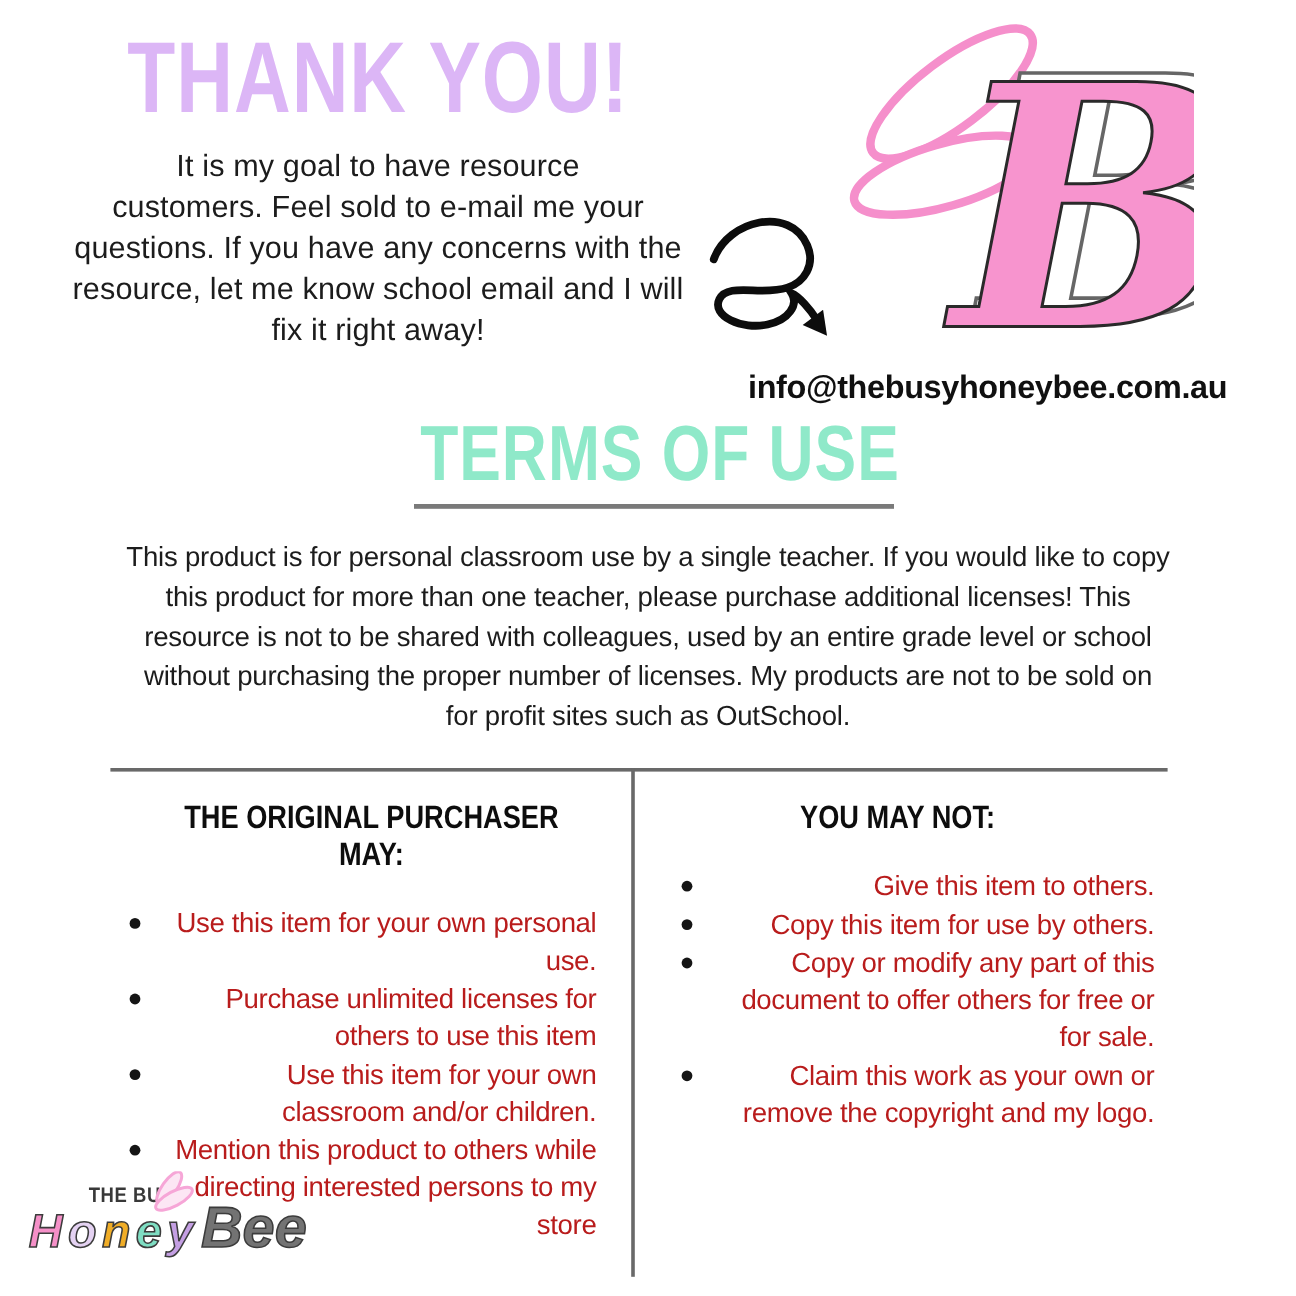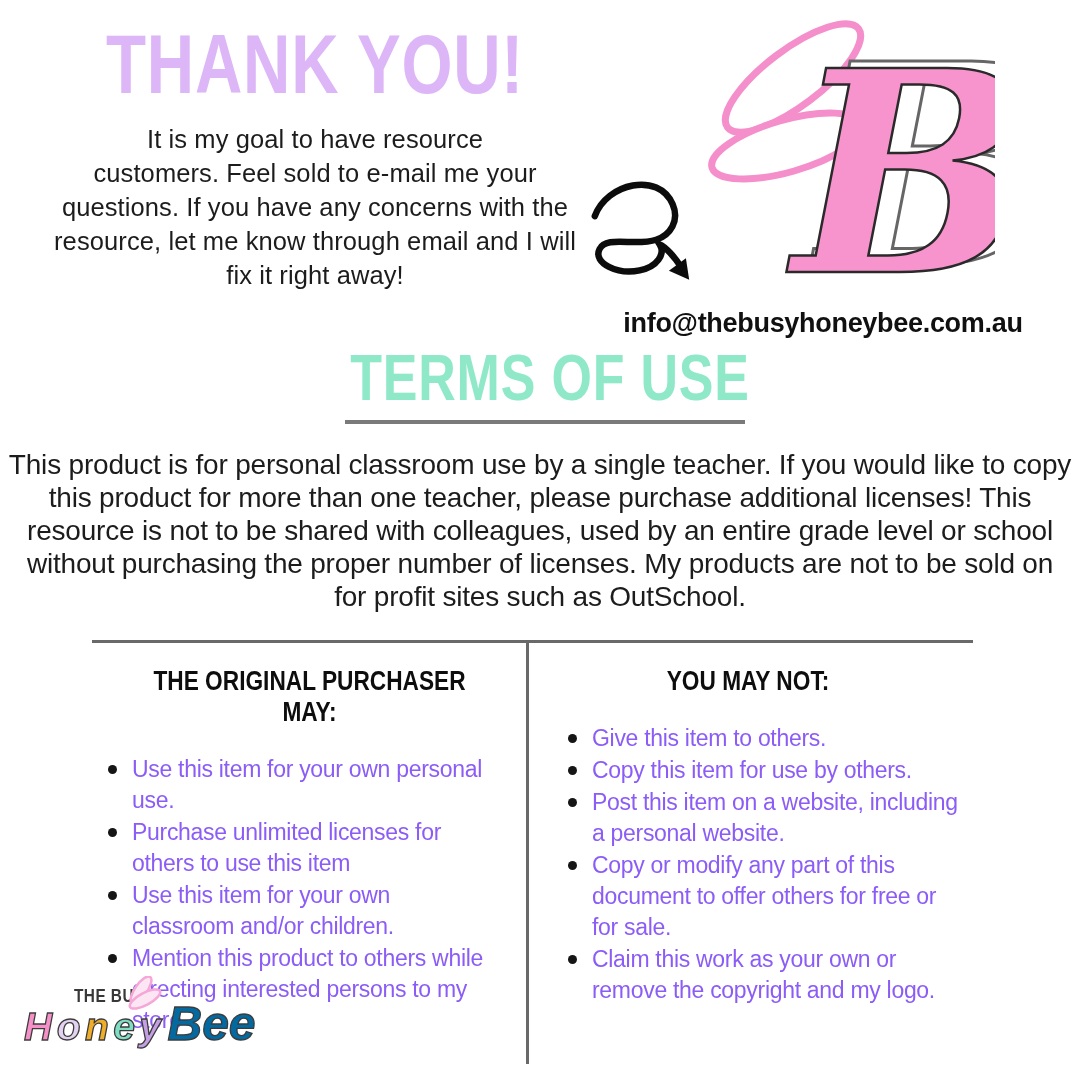--- a/index.html
+++ b/index.html
@@ -18,21 +18,21 @@
     text-align:center;font-size:65px;font-weight:bold;letter-spacing:1px;
     transform:scaleX(0.80);
   }
   .terms-underline{
     position:absolute;left:345px;top:420px;width:400px;height:4px;background:#7a7a7a;
   }
   
   .intro-para{position:absolute;left:25px;top:122px;width:580px;text-align:center;}
   .intro-para div{font-size:25.5px;line-height:34px;white-space:nowrap;letter-spacing:0.1px;}
   .terms-para{position:absolute;left:0;top:448px;width:1080px;text-align:center;}
-  .terms-para div{font-size:28px;line-height:33px;white-space:nowrap;letter-spacing:-0.2px;}
+  .terms-para div{font-size:23px;line-height:33px;white-space:nowrap;letter-spacing:-0.2px;}
   .email{
     position:absolute;left:598px;top:308px;width:450px;text-align:center;
     font-size:27px;font-weight:bold;letter-spacing:-0.3px;color:#101010;
   }
   
   .arrow-svg{position:absolute;left:583px;top:176px;width:118px;height:118px;}
   .blogo-svg{position:absolute;left:675px;top:0px;width:320px;height:320px;}
   
   .hline{position:absolute;left:92px;top:640px;width:881px;height:3px;background:#696969;}
   .vline{position:absolute;left:526px;top:640px;width:3px;height:424px;background:#696969;}
@@ -42,21 +42,21 @@
   .col-right{left:526px;width:444px;}
   .col h3{
     margin:10px 0 0;text-align:center;font-size:27px;font-weight:bold;color:#0d0d0d;
     transform:scaleX(0.84);letter-spacing:0;
   }
   .col ul{list-style:none;margin:26px 0 0;}
   .col-left ul{padding:0 30px 0 16px;}
   .col-right ul{padding:0 8px 0 42px;}
   .col li{display:flex;align-items:flex-start;margin-bottom:1px;}
   .dot{width:9px;height:9px;border-radius:50%;background:#151515;margin:11px 15px 0 0;flex:none;}
-  .li-text{flex:1;text-align:left;font-size:23px;line-height:31px;color:#8b5cf6;letter-spacing:-0.3px;}
+  .li-text{flex:1;text-align:right;font-size:23px;line-height:31px;color:#b91c1c;letter-spacing:-0.3px;}
   
   .footer-logo{position:absolute;left:22px;top:984px;width:230px;height:94px;}
   .the-busy{
     position:absolute;left:52px;top:2px;font-size:17.5px;font-weight:bold;color:#383838;
     letter-spacing:0.5px;transform:scaleX(0.88);transform-origin:left center;
   }
   .small-wings{position:absolute;left:98px;top:-8px;width:46px;height:34px;}
   .honey-row{
     position:absolute;left:2px;top:12px;white-space:nowrap;
     font-weight:bold;font-style:italic;
@@ -68,21 +68,21 @@
 <body>
 
 <div class="canvas">
 
   <h1 class="big-title" style="color: rgb(220, 182, 246);">THANK YOU!</h1>
 
   <div class="intro-para">
     <div>It is my goal to have resource</div>
     <div>customers. Feel sold to e-mail me your</div>
     <div>questions. If you have any concerns with the</div>
-    <div>resource, let me know through email and I will</div>
+    <div>resource, let me know school email and I will</div>
     <div>fix it right away!</div>
   </div>
 
   <svg class="arrow-svg" viewBox="0 0 100 100">
     <path d="M10,34 C20,6 64,-4 76,24 C82,38 74,50 62,54 C44,60 20,50 14,62 C8,74 30,84 48,80 C63,77 70,66 65,58 C70,60 78,69 83,77" fill="none" stroke="#0c0c0c" stroke-width="5.5" stroke-linecap="round"></path>
     <polygon points="90,88 72.8,80.4 87.2,69.6" fill="#0c0c0c"></polygon>
   </svg>
 
   <svg class="blogo-svg" viewBox="0 0 320 320">
     <ellipse cx="118" cy="78" rx="82" ry="28" transform="rotate(-37 118 78)" fill="#ffffff" stroke="#f58fcb" stroke-width="7"></ellipse>
@@ -135,24 +135,20 @@
       <li>
         <span class="dot"></span>
         <span class="li-text">Give this item to others.</span>
       </li>
       <li>
         <span class="dot"></span>
         <span class="li-text">Copy this item for use by others.</span>
       </li>
       <li>
         <span class="dot"></span>
-        <span class="li-text">Post this item on a website, including a personal website.</span>
-      </li>
-      <li>
-        <span class="dot"></span>
         <span class="li-text">Copy or modify any part of this document to offer others for free or for sale.</span>
       </li>
       <li>
         <span class="dot"></span>
         <span class="li-text">Claim this work as your own or remove the copyright and my logo.</span>
       </li>
     </ul>
   </section>
 
   <div class="footer-logo">
@@ -160,17 +156,17 @@
     <svg class="small-wings" viewBox="0 0 46 34">
       <ellipse cx="21" cy="14" rx="16" ry="6" transform="rotate(-55 21 14)" fill="#fce6f4" stroke="#f6a6d7" stroke-width="2.5"></ellipse>
       <ellipse cx="25" cy="23" rx="17" ry="6" transform="rotate(-28 25 23)" fill="#fce6f4" stroke="#f6a6d7" stroke-width="2.5"></ellipse>
     </svg>
     <div class="honey-row">
       <span class="ltr" style="color: rgb(245, 144, 200);">H</span>
       <span class="ltr" style="color: rgb(228, 210, 242);">o</span>
       <span class="ltr" style="color: rgb(240, 173, 39);">n</span>
       <span class="ltr" style="color: rgb(127, 222, 195);">e</span>
       <span class="ltr" style="color: rgb(196, 159, 227);">y</span>
-      <span class="bee" style="color: #0369a1;">Bee</span>
+      <span class="bee" style="color: #737373;">Bee</span>
     </div>
   </div>
 
 </div>
 
 </body></html>

